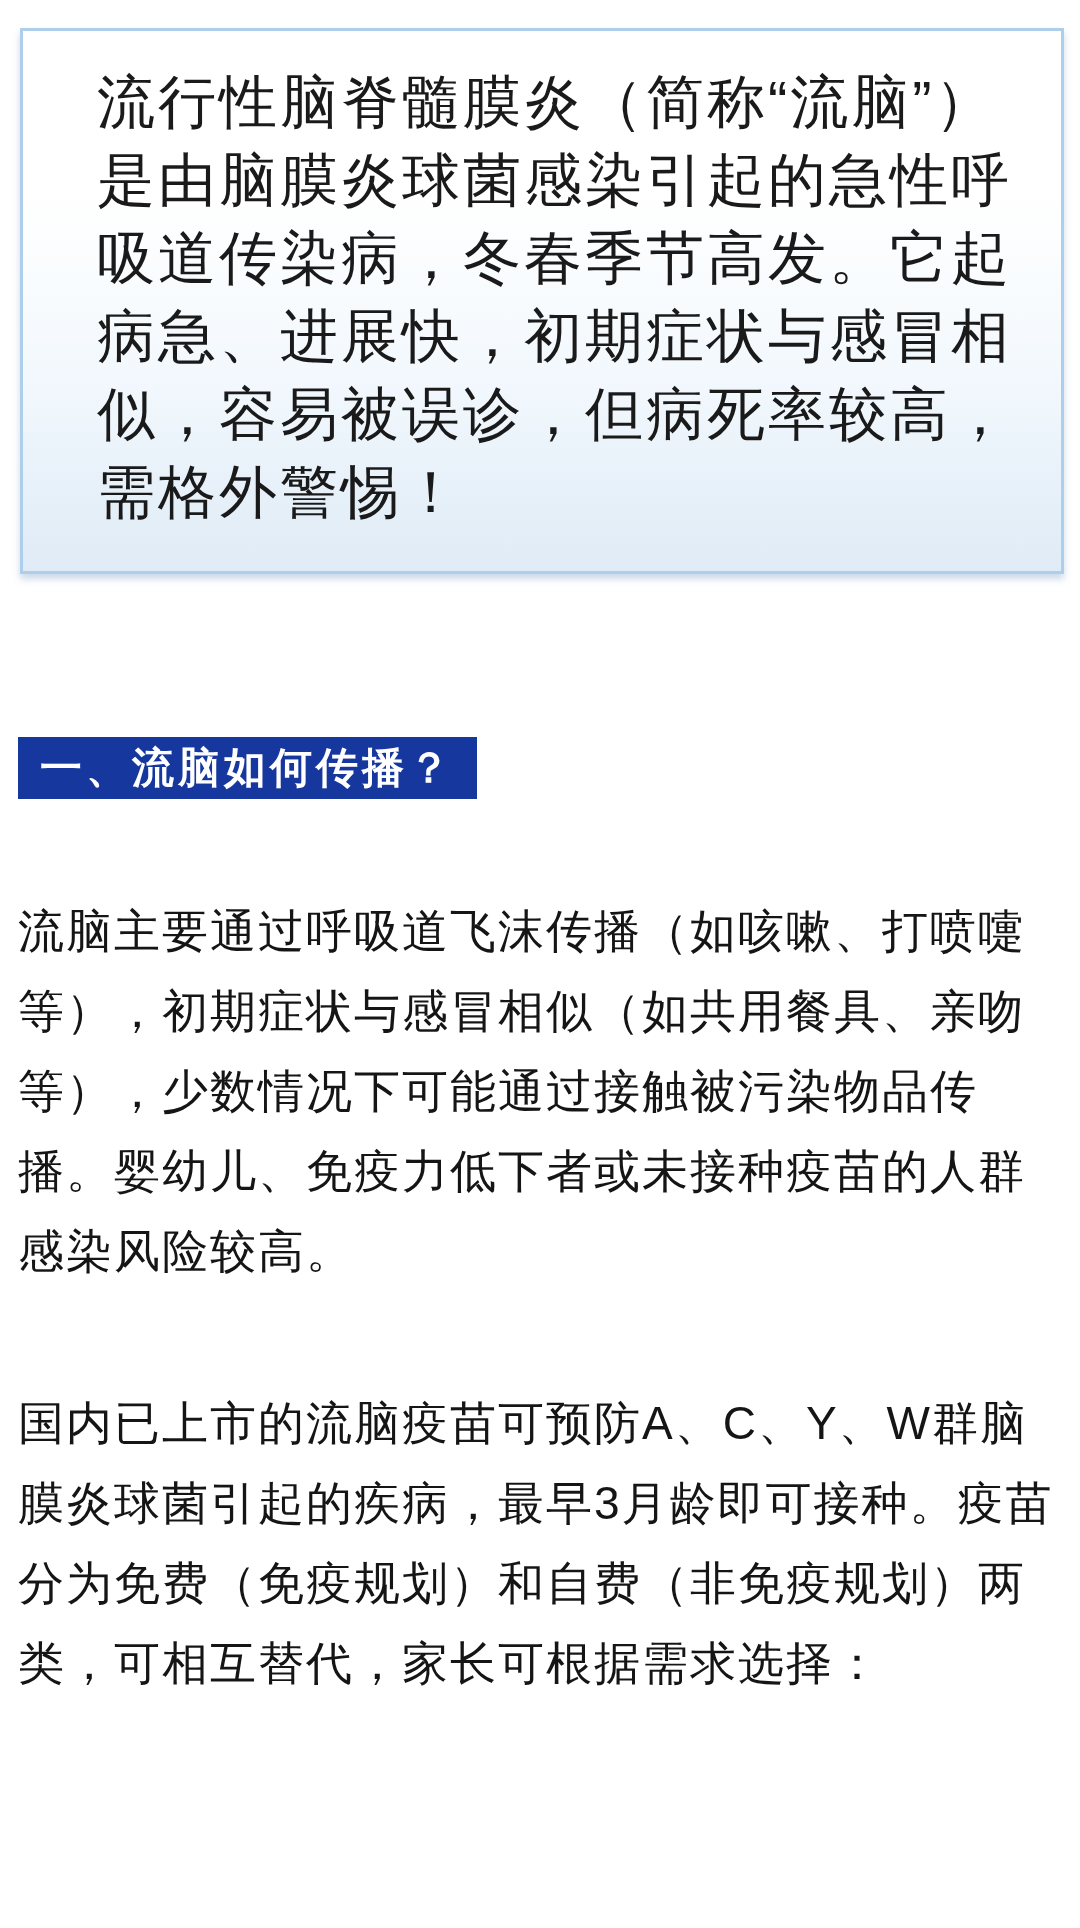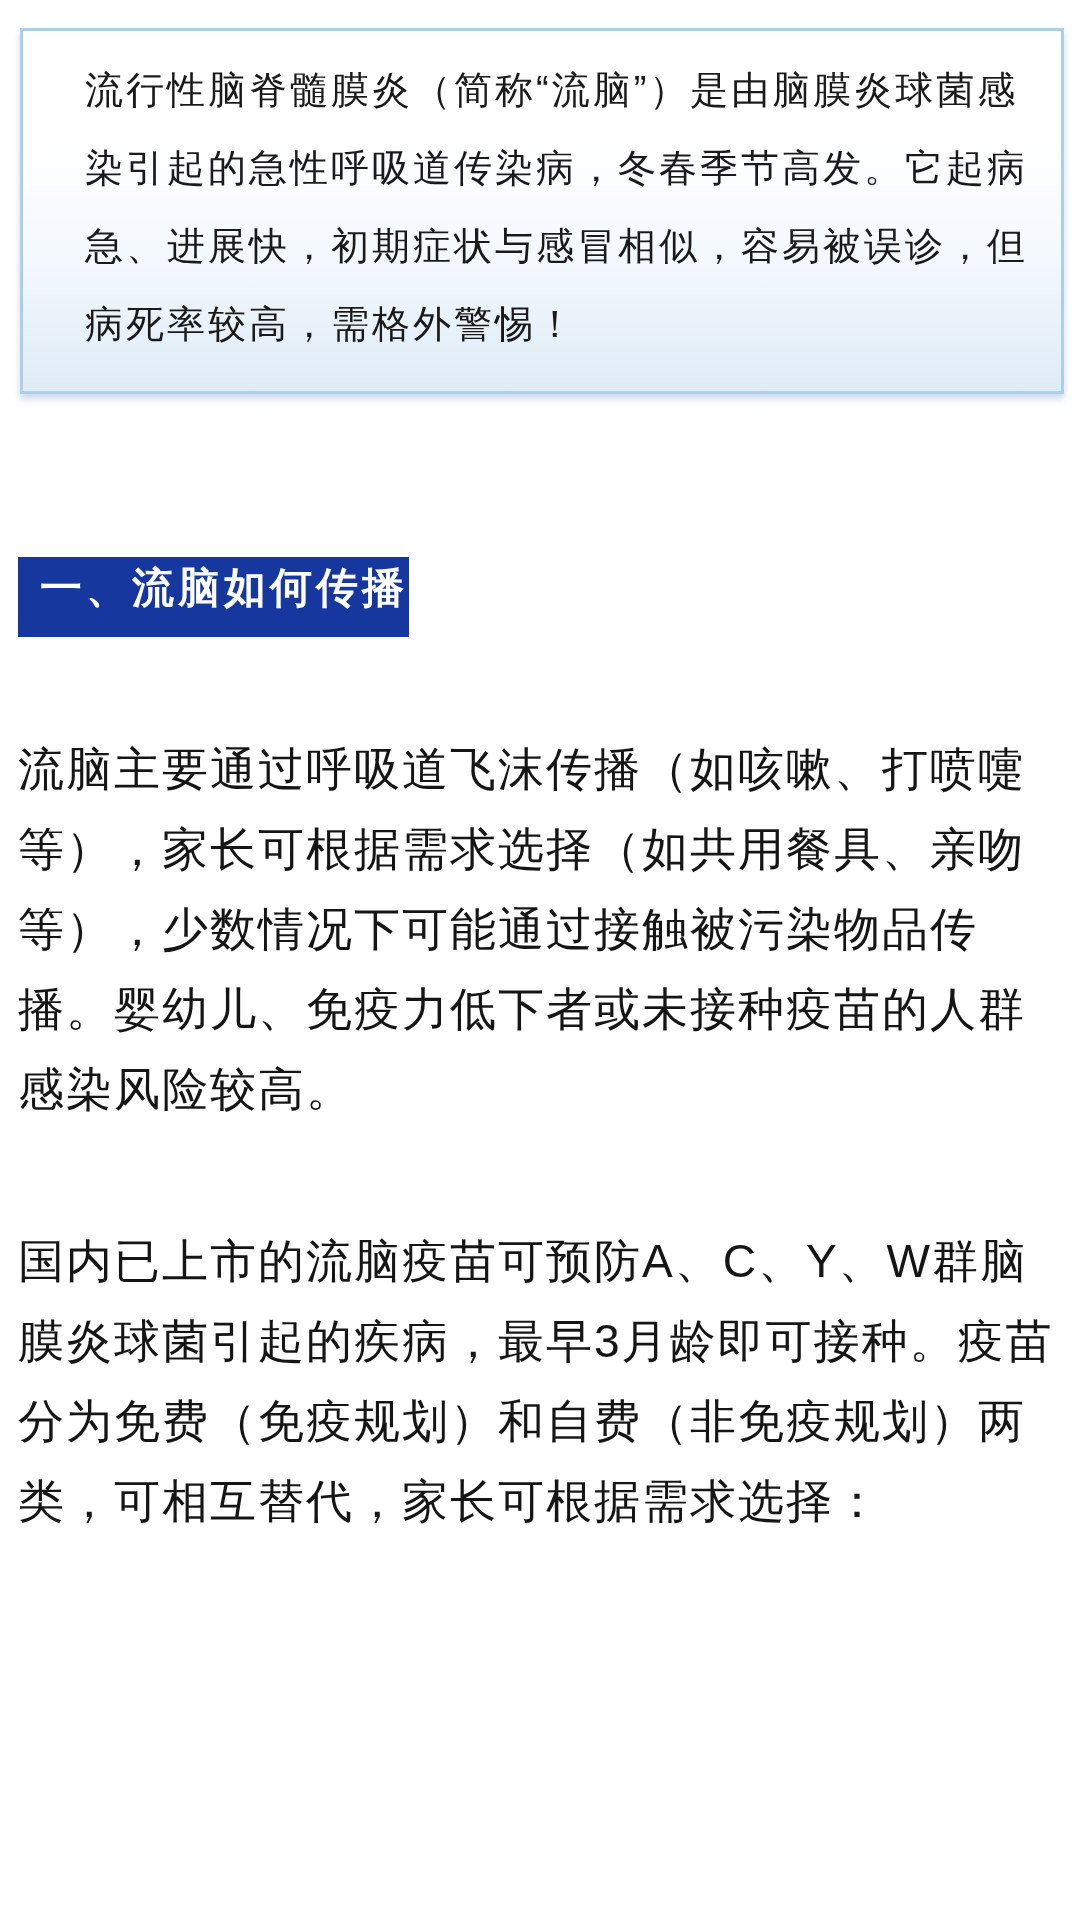--- a/index.html
+++ b/index.html
@@ -28,38 +28,38 @@
   }
   .intro-box{
     margin-top:28px;
     margin-left:2px;
     border:3px solid var(--intro-border);
     background:linear-gradient(180deg,var(--intro-bg-top) 0%,var(--intro-bg-top) 30%,var(--intro-bg-mid) 65%,var(--intro-bg-bottom) 100%);
     box-shadow:0 5px 7px rgba(110,145,185,0.35);
     padding:20px 30px 28px 62px;
   }
   .intro-box p{
-    margin:0;
-    font-size:38px;
+    margin:12px;
+    font-size:58px;
     line-height:78px;
     letter-spacing:3px;
     color:#1A1A1A;
   }
   .banner{
     display:block;
     box-sizing:border-box;
-    width:391px;
+    width:459px;
     margin:0;
     background:var(--banner-background);
     color:var(--banner-text);
     font-size:42px;
     font-weight:bold;
     line-height:62px;
     letter-spacing:4px;
-    padding:0 20px 18px 22px;
+    padding:0 20px 0 22px;
     white-space:nowrap;
   }
   .banner-1{margin-top:163px;}
   .banner-2{margin-top:116px;}
   .body-text{
     margin:92px 0 0 0;
     font-size:46px;
     line-height:80px;
     letter-spacing:2px;
     color:var(--body-text);
@@ -77,19 +77,19 @@
 <body>
 
 <main class="article">
 
   <section class="intro-box">
     <p>流行性脑脊髓膜炎（简称“流脑”）是由脑膜炎球菌感染引起的急性呼吸道传染病，冬春季节高发。它起病急、进展快，初期症状与感冒相似，容易被误诊，但病死率较高，需格外警惕！</p>
   </section>
 
   <h2 class="banner banner-1">一、流脑如何传播？</h2>
 
-  <p class="body-text">流脑主要通过呼吸道飞沫传播（如咳嗽、打喷嚏等），家长可根据需求选择（如共用餐具、亲吻等），少数情况下可能通过接触被污染物品传播。婴幼儿、免疫力低下者或未接种疫苗的人群感染风险较高。</p>
+  <p class="body-text">流脑主要通过呼吸道飞沫传播（如咳嗽、打喷嚏等），初期症状与感冒相似（如共用餐具、亲吻等），少数情况下可能通过接触被污染物品传播。婴幼儿、免疫力低下者或未接种疫苗的人群感染风险较高。</p>
 
 
 
   <p class="body-text">国内已上市的流脑疫苗可预防A、C、Y、W群脑膜炎球菌引起的疾病，最早3月龄即可接种。疫苗分为免费（免疫规划）和自费（非免疫规划）两类，可相互替代，家长可根据需求选择：</p>
 
 </main>
 
 </body></html>

